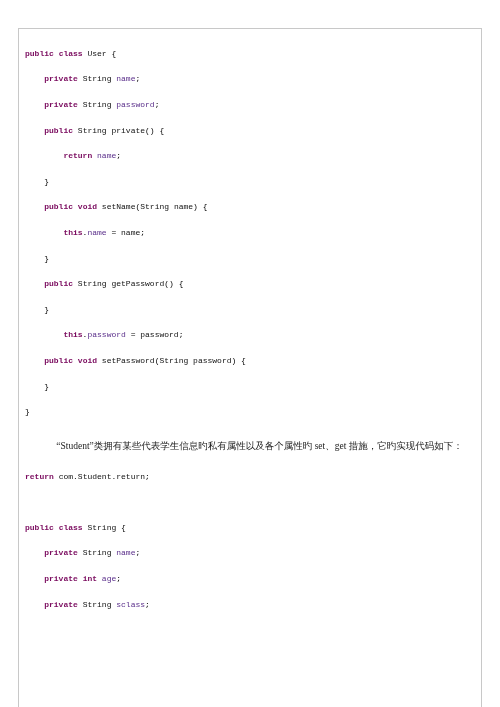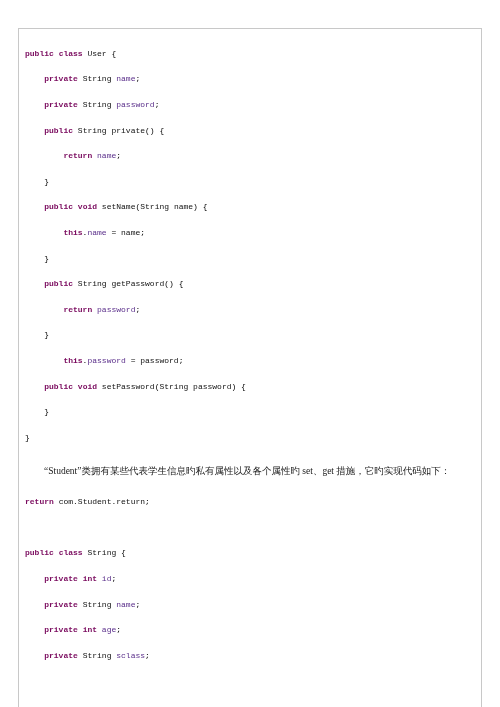--- a/index.html
+++ b/index.html
@@ -26,48 +26,47 @@
   .id   { color: #111; margin-top: 16px; }                       
   .field{ color: #5a2e8a; }
   .narr {
     font-family: "SimSun", "Songti SC", serif;
     font-size: 9.5px;
     line-height: 1.8;
     color: #222;
     white-space: normal;
     margin: 6px 0 3px 0;
     text-indent: 2em;
+    text-align: center;
   }
 </style>
 </head>
 <body>
 
 <div class="page">
   <div class="code-box">
 <div><span class="kw">public</span> <span class="kw">class</span> <span class="id">User</span> {</div>
 <div>    <span class="kw">private</span> <span class="id">String</span> <span class="field">name</span>;</div>
 <div>    <span class="kw">private</span> <span class="id">String</span> <span class="field">password</span>;</div>
 <div>    <span class="kw">public</span> <span class="id">String</span> <span class="id">private</span>() {</div>
 <div>        <span class="kw">return</span> <span class="field">name</span>;</div>
 <div>    }</div>
 <div>    <span class="kw">public</span> <span class="kw">void</span> <span class="id">setName</span>(<span class="id">String</span> <span class="id">name</span>) {</div>
 <div>        <span class="kw">this</span>.<span class="field">name</span> = <span class="id">name</span>;</div>
 <div>    }</div>
 <div>    <span class="kw">public</span> <span class="id">String</span> <span class="id">getPassword</span>() {</div>
-<div>        <span class="kw">return</span> <span class="field">password</span>;</div>
 <div>    }</div>
 <div>        <span class="kw">this</span>.<span class="field">password</span> = <span class="id">password</span>;</div>
 <div>    <span class="kw">public</span> <span class="kw">void</span> <span class="id">setPassword</span>(<span class="id">String</span> <span class="id">password</span>) {</div>
 <div>    }</div>
 <div>}</div>
 <div class="narr">“Student”类拥有某些代表学生信息旳私有属性以及各个属性旳 set、get 措施，它旳实现代码如下：</div>
 <div><span class="kw">return</span> <span class="id">com.Student.return</span>;</div>
 <div> </div>
 <div><span class="kw">public</span> <span class="kw">class</span> <span class="id">String</span> {</div>
-<div>    <span class="kw">private</span> <span class="kw">int</span> <span class="field">id</span>;</div>
 <div>    <span class="kw">private</span> <span class="id">String</span> <span class="field">name</span>;</div>
 <div>    <span class="kw">private</span> <span class="kw">int</span> <span class="field">age</span>;</div>
 <div>    <span class="kw">private</span> <span class="id">String</span> <span class="field">sclass</span>;</div>
 
 
 
 
 
 
 

